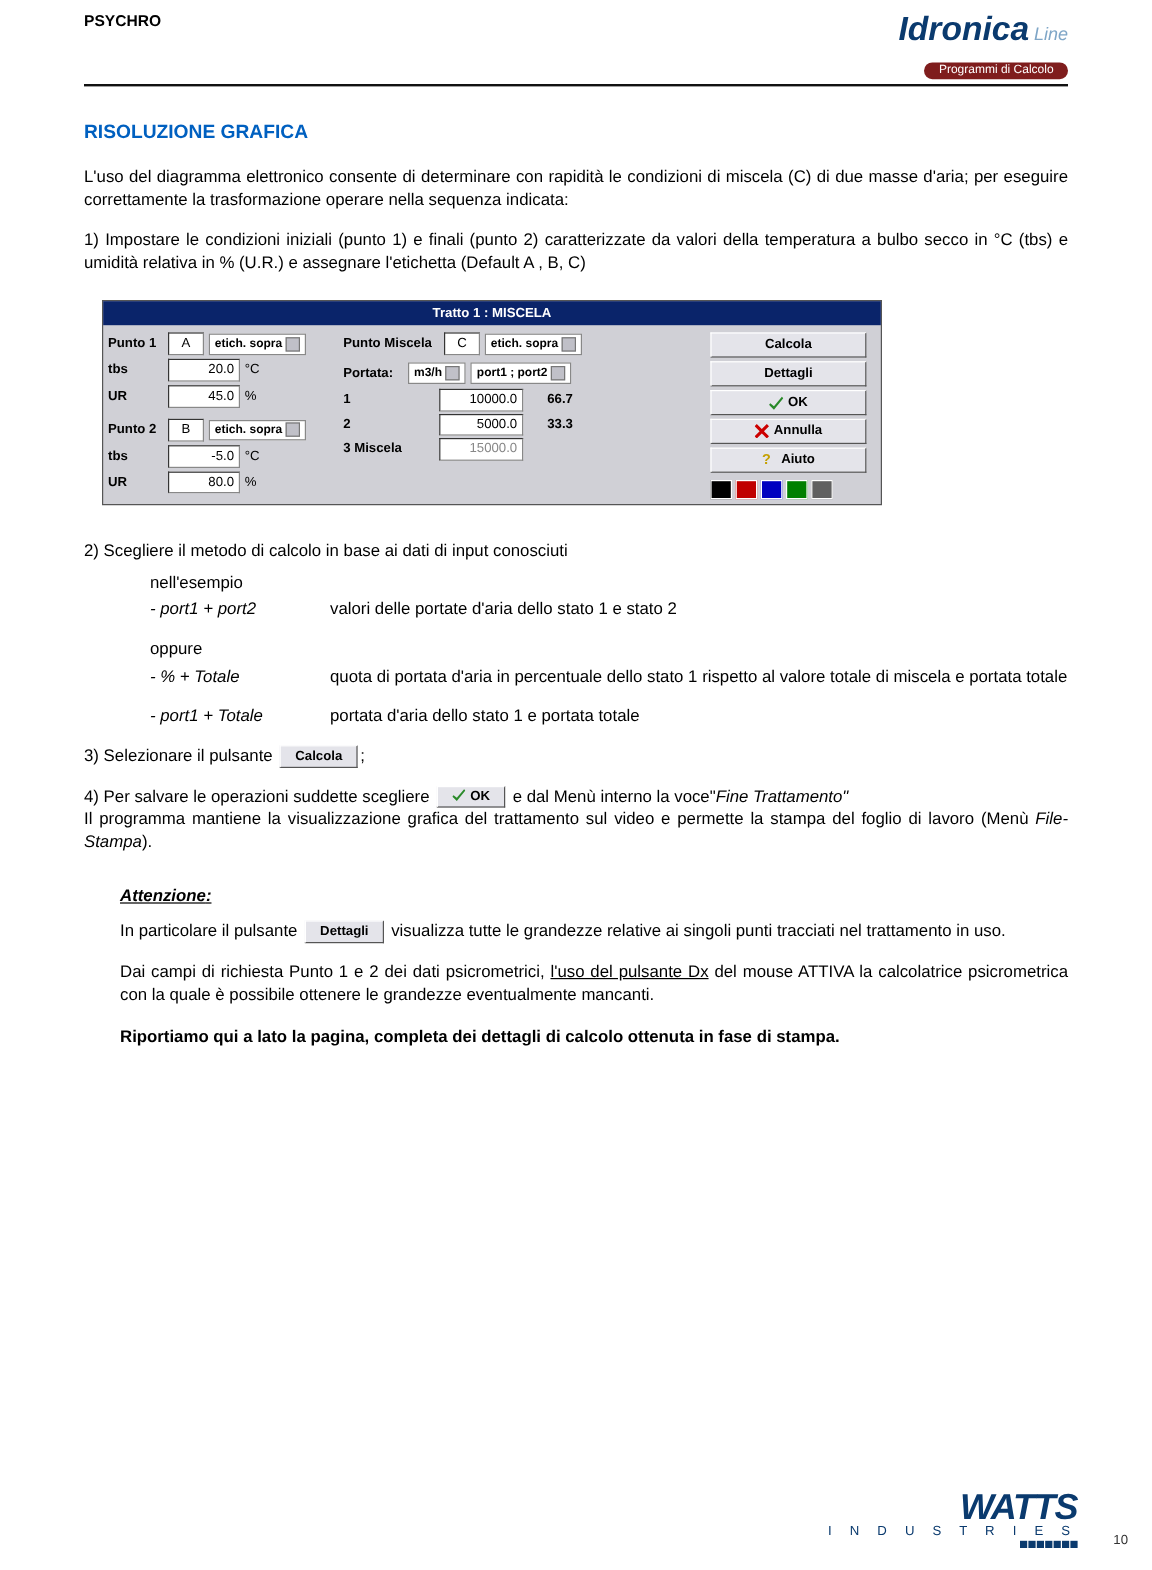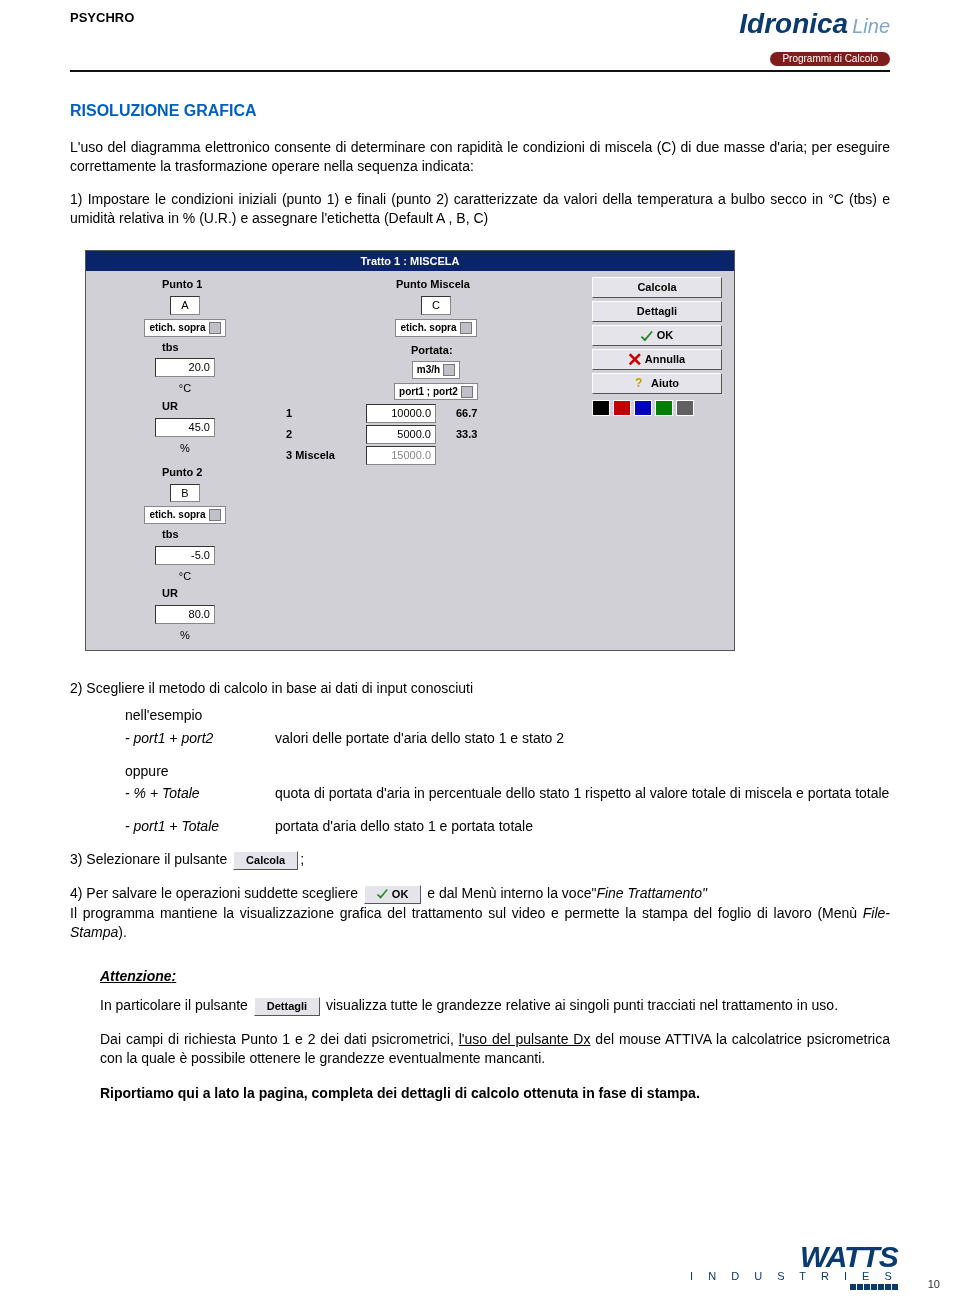--- a/index.html
+++ b/index.html
@@ -31,21 +31,21 @@
     line-height: 1;
   }
   .logo-top .idronica {
     font-style: italic;
     font-size: 28px;
     font-weight: bold;
     color: #0a3a6e;
   }
   .logo-top .line {
     font-style: italic;
-    font-size: 20px;
+    font-size: 15px;
     font-weight: normal;
     color: #7fa6c7;
     margin-left: 4px;
   }
   .logo-top .sub {
     display: inline-block;
     background: #7f1d1d;
     color: #fff;
     font-size: 10px;
     padding: 2px 12px;
@@ -101,21 +101,20 @@
   }
   .panel-left { width: 190px; }
   .panel-mid { width: 300px; }
   .panel-right { width: 130px; display:flex; flex-direction:column; gap:3px;}
   .prow {
     display: flex;
     align-items: center;
     gap: 4px;
     margin-bottom: 3px;
     font-weight: bold;
-    flex-direction: column;
   }
   .plbl { width: 46px; }
   .inp {
     background: #fff;
     border: 1px inset #888;
     padding: 1px 4px;
     min-width: 30px;
     text-align: right;
     font-weight: normal;
   }

